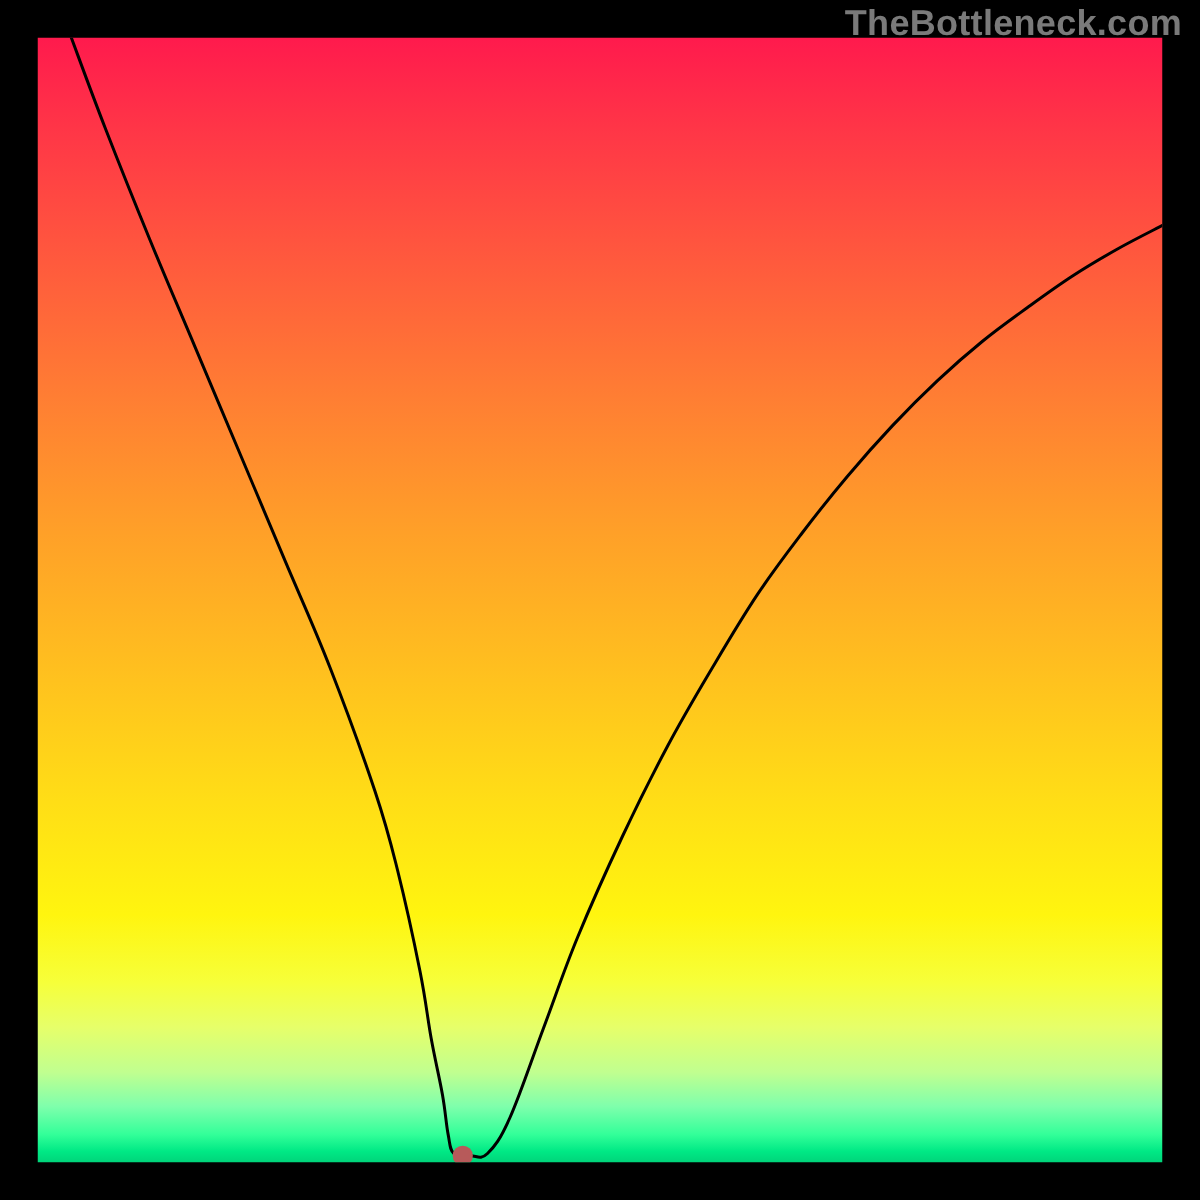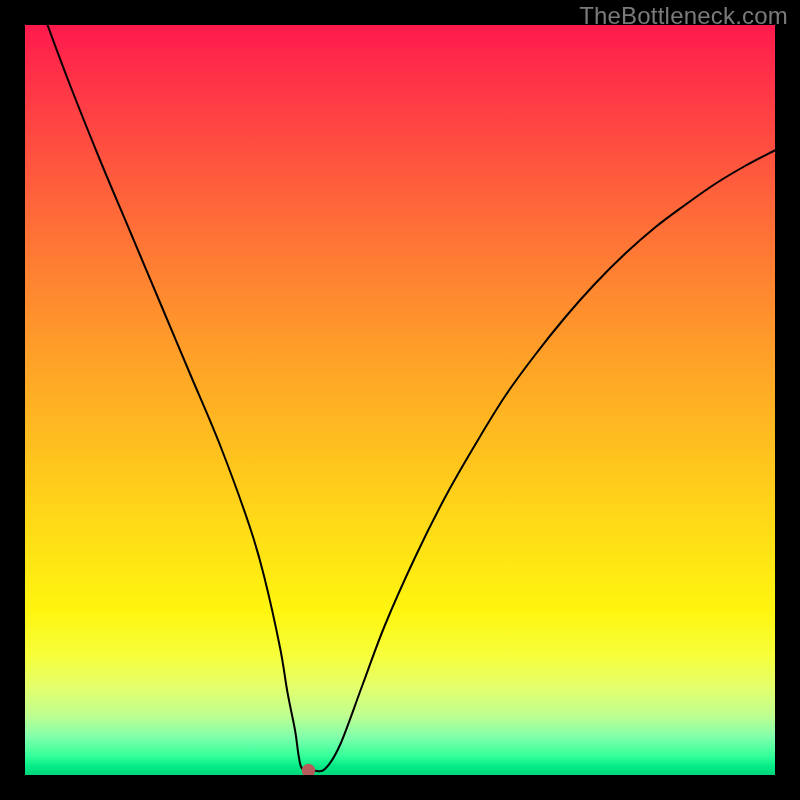--- a/index.html
+++ b/index.html
@@ -15,21 +15,21 @@
     width: 800px;
     height: 800px;
     background: #000;
   }
   .watermark {
     position: absolute;
     top: 2px;
     right: 12px;
     color: #7a7a7a;
     font-size: 24px;
-    font-weight: 400;
+    font-weight: 700;
     letter-spacing: 0.2px;
     z-index: 5;
   }
   .plot-area {
     position: absolute;
     left: 25px;
     top: 25px;
     width: 750px;
     height: 750px;
     overflow: hidden;

